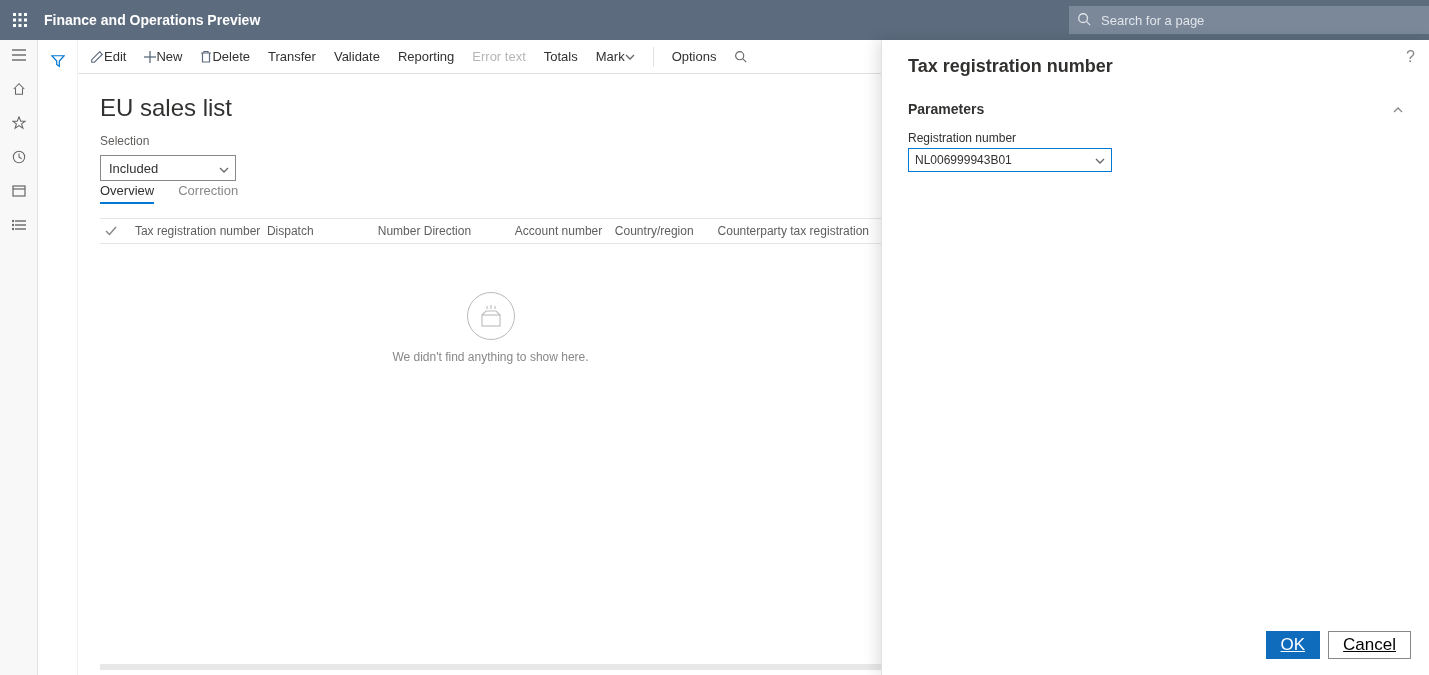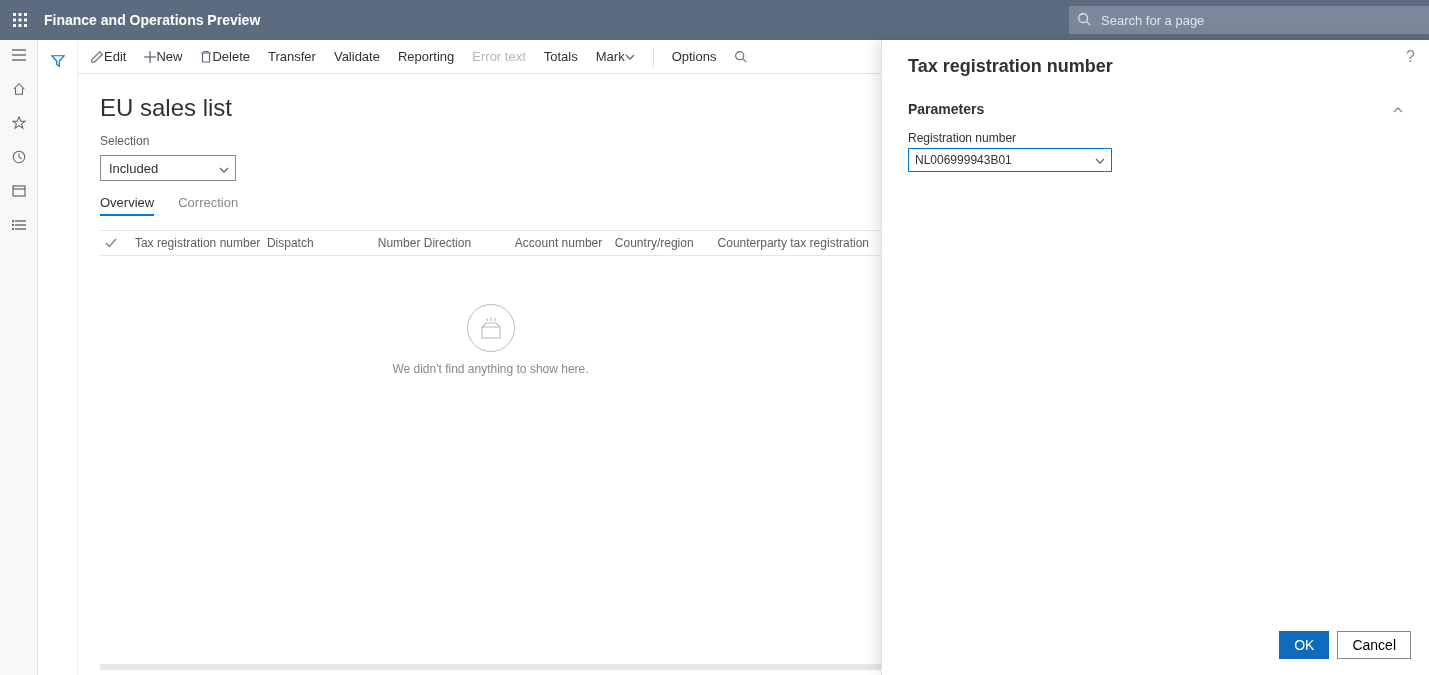--- a/index.html
+++ b/index.html
@@ -31,21 +31,21 @@
   .actionbar .abtn { display: inline-flex; align-items: center; gap: 0; cursor: pointer; color:#323130;}
   .actionbar .abtn.disabled { color: #b6b6b6; cursor:default;}
   .actionbar .sep { width:1px; height:20px; background:#e1e1e1; }
   .actionbar .aicon { color:#5c6b7e; display:inline-flex;}
   .abtn svg{display:block;}
 
   .page { padding: 20px 0 0 22px; }
   .page h1 { font-size: 24px; font-weight: 400; color:#323130; margin-bottom: 12px; }
   .field-label { font-size: 12px; color: #605e5c; margin-bottom:7px;}
   .select { width: 136px; height: 26px; border: 1px solid #8a8886; display: inline-flex; align-items: center; justify-content: space-between; padding: 0 6px 0 8px; font-size: 13px; cursor: pointer; background:#fff;}
-  .tabs { margin-top: 14px; display: flex; gap: 24px; font-size: 13px; }
+  .tabs { margin-top: 2px; display: flex; gap: 24px; font-size: 13px; }
   .tab { cursor: pointer; color: #888; padding-bottom: 4px; }
   .tab.active { color: #323130; border-bottom: 2px solid #0078d4; }
   .gridwrap { margin-top: 14px; border-top:1px solid #e5e5e5; border-bottom:1px solid #e5e5e5; height: 26px; display:flex; align-items:center; color:#605e5c; font-size:12px;}
   .gridwrap .colh { padding:0 12px; white-space:nowrap;}
   .gridwrap .chk { width:28px; display:flex; justify-content:center; color:#888;}
   .gridempty { text-align:center; padding-top:48px; }
   .gridempty .circle { width:48px; height:48px; border:1px solid #bbb; border-radius:50%; margin:0 auto 10px; display:flex; align-items:center; justify-content:center; color:#999;}
   .gridempty .msg { font-size:12px; color:#888;}
   .bottomscroll { position:absolute; bottom:5px; left:22px; right:0; height:6px; background:#e8e8e8;}
 
@@ -53,21 +53,21 @@
   .panel { width: 548px; background: #fff; border-left: 1px solid #e1e1e1; box-shadow: -4px 0 14px rgba(0,0,0,.12); position:relative; padding: 16px 26px 0 26px; }
   .panel .help { position:absolute; top:8px; right:14px; color:#888; font-size:16px; cursor:pointer;}
   .panel h2 { font-size: 18px; font-weight: 600; margin-bottom: 24px; }
   .sect-head { display:flex; justify-content:space-between; align-items:center; font-weight:600; font-size:14px; margin-bottom:14px; cursor:pointer;}
   .sect-head .chev { color:#888; font-size:12px;}
   .pfield-label { font-size:12px; color:#323130; margin-bottom:3px; }
   .combo { width: 204px; height: 24px; border: 1px solid #0078d4; display: flex; align-items: center; justify-content: space-between; padding: 0 6px 0 6px; font-size: 12px; background:#fff; cursor: text;}
   .combo .cd { color:#666; cursor:pointer;}
 
   .panel-footer { position:absolute; bottom:16px; right:18px; display:flex; gap:8px;}
-  .btn { height:28px; min-width:50px; padding:0 14px; border:1px solid #8a8886; background:#fff; font-size:14px; cursor:pointer; display:inline-flex; align-items:center; justify-content:center;}
+  .btn { height:28px; min-width:50px; padding:0 14px; border:1px solid #8a8886; background:#fff; font-size:17px; cursor:pointer; display:inline-flex; align-items:center; justify-content:center;text-decoration:underline;}
   .btn.primary { background:#0f6cbd; border-color:#0f6cbd; color:#fff;}
 </style>
 </head>
 <body>
 
 <div class="topbar">
   <div class="waffle">
     <svg width="14" height="14" viewBox="0 0 14 14" fill="#fff">
         <rect x="0" y="0" width="3" height="3"></rect>
         <rect x="5.5" y="0" width="3" height="3"></rect>

